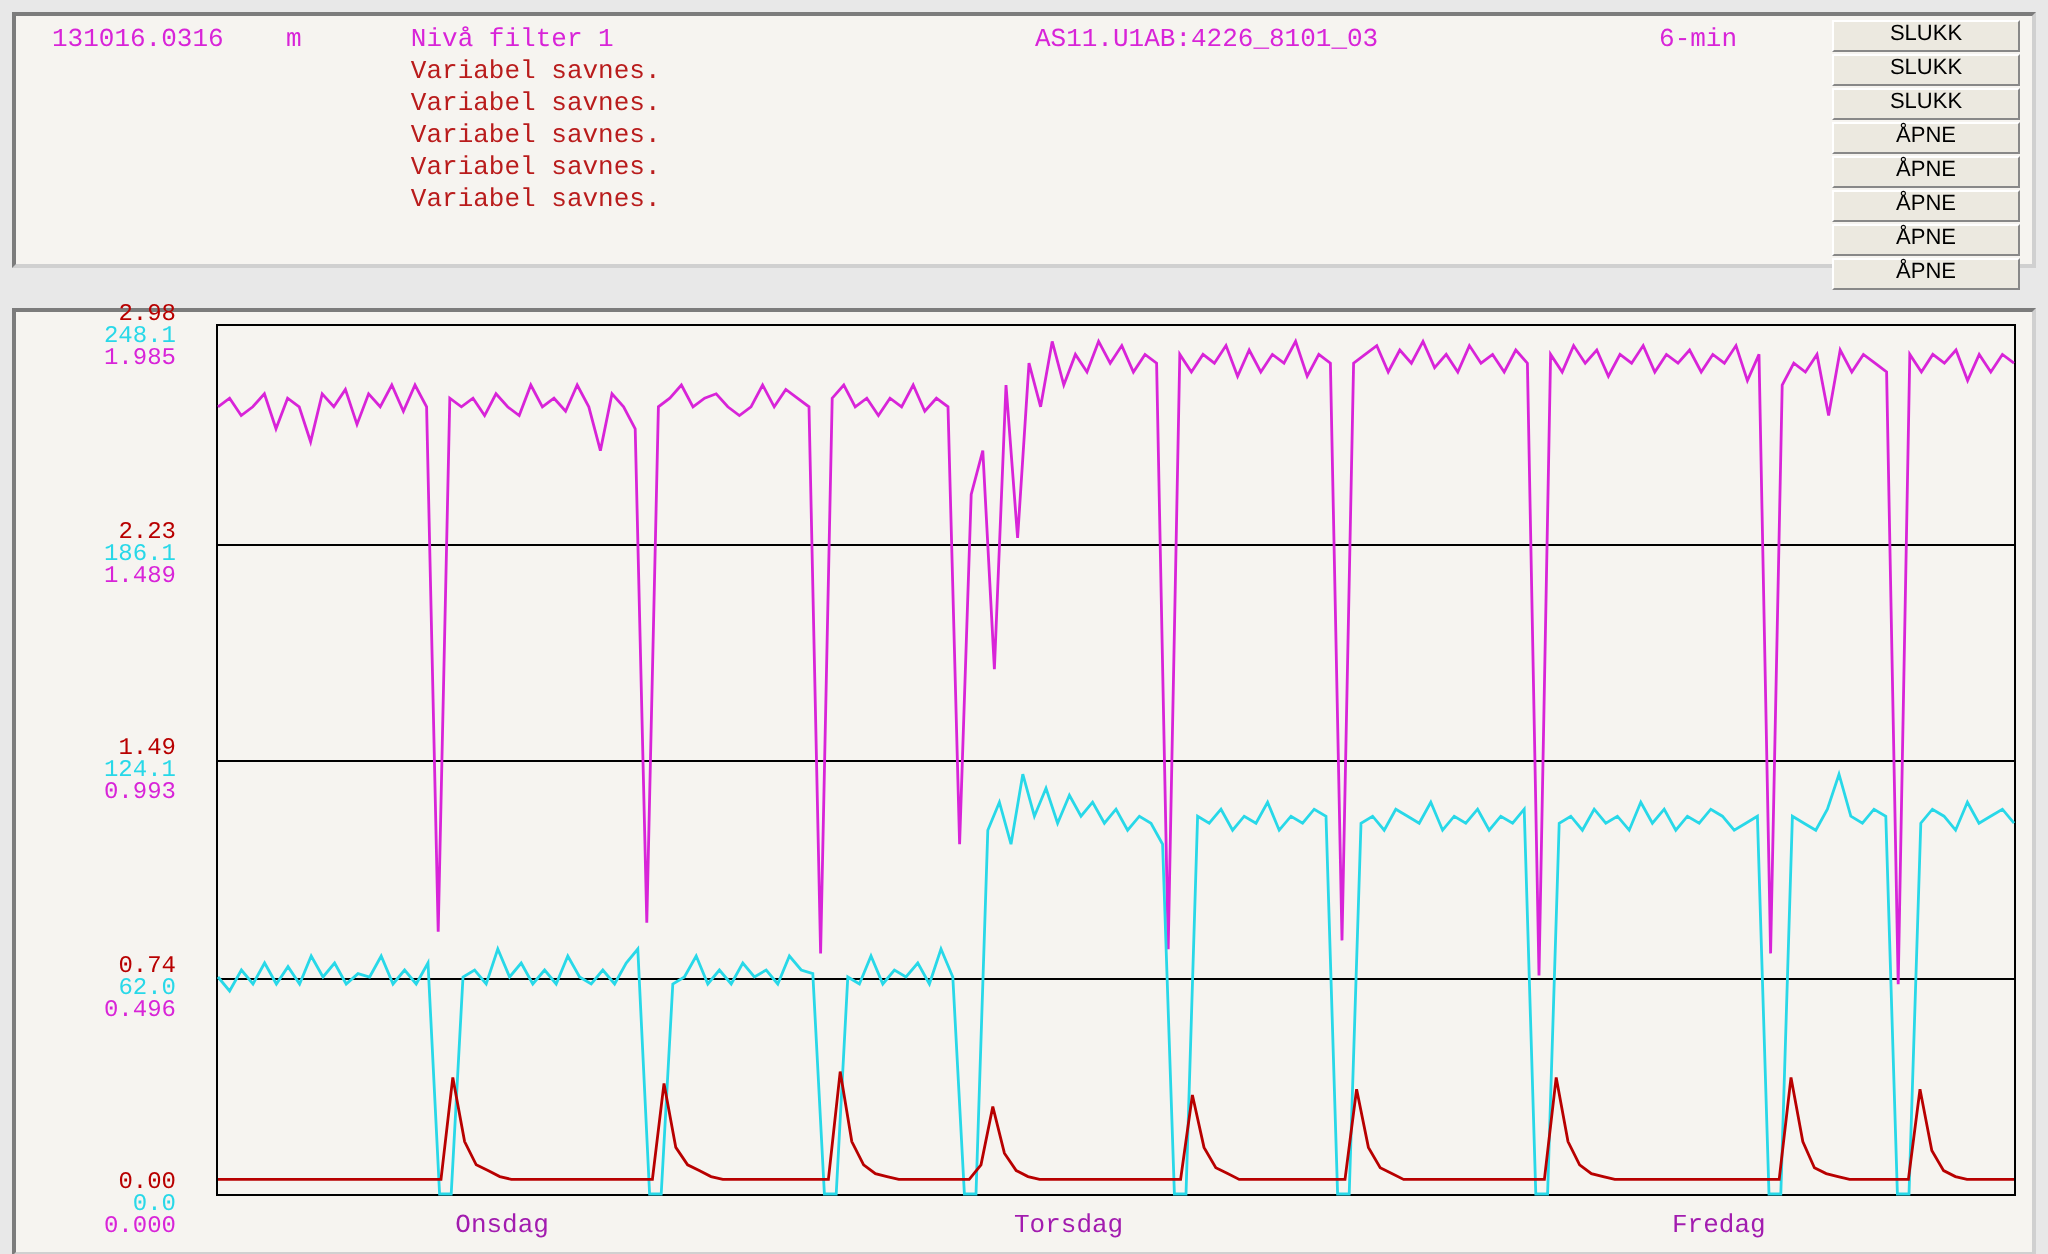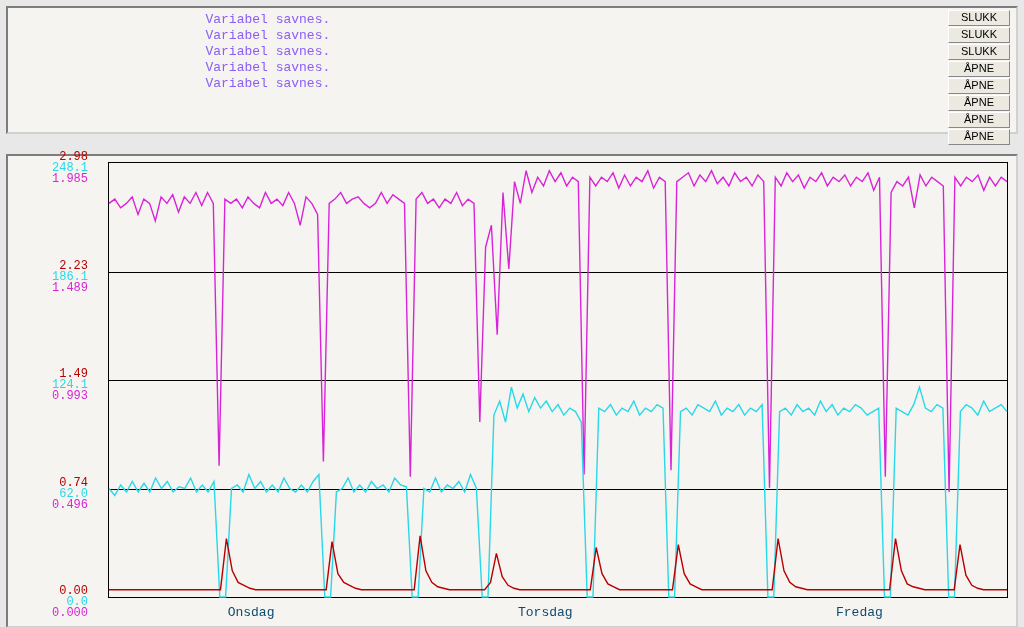--- a/index.html
+++ b/index.html
@@ -4,37 +4,38 @@
 <style>
   html,body{margin:0;padding:0;background:#e8e8e8;width:1024px;height:627px;overflow:hidden;font-family:"Courier New",monospace;font-size:13px;}
   .app{padding:6px;}
   
   .header{border:2px inset #d0d0d0;background:#f6f4f0;height:124px;position:relative;}
   .header-left{position:absolute;left:18px;top:4px;}
   .hline{white-space:pre;height:16px;}
   .c-red{color:#b80000}
   .c-cyan{color:#28d8e8}
   .c-mag{color:#d824d8}
-  .c-blk{color:#8b5cf6}
+  .c-blk{color:#b91c1c}
   .btncol{position:absolute;right:6px;top:2px;display:flex;flex-direction:column;gap:1px;}
-  .btn{min-width:56px;height:14px;font:11px/13px Arial,Helvetica,sans-serif;background:#ece9e0;border:1px solid #888;border-top-color:#fff;border-left-color:#fff;text-align:center;cursor:pointer;padding:0 2px;}
+  .btn{min-width:56px;height:14px;font:11px/13px Arial,Helvetica,sans-serif;background:#ece9e0;border:1px solid #888;border-top-color:#fff;border-left-color:#fff;text-align:center;cursor:pointer;padding:0 18px;}
   
   .chartpanel{border:2px inset #d0d0d0;background:#f6f4f0;margin-top:20px;height:470px;position:relative;}
   .chart-inner{position:absolute;left:100px;top:6px;right:8px;bottom:28px;border:1px solid #000;}
   .gridline{position:absolute;left:0;right:0;border-top:1px solid #000;}
   .ylab{position:absolute;right:928px;text-align:right;width:90px;font-size:12px}
-  .xlab{position:absolute;bottom:6px;font-size:13px;color:#0c4a6e}
+  .xlab{position:absolute;bottom:6px;font-size:13px;color:#a21caf}
   svg.traces{position:absolute;left:100px;top:6px;right:8px;bottom:28px;}
 </style>
 </head>
 <body>
 <div class="app">
 
 <div class="header">
   <div class="header-left" id="hdr-lines">
+        <div class="hline c-mag">131016.0316    m       Nivå filter 1                           AS11.U1AB:4226_8101_03                  6-min</div>
         <div class="hline c-blk">                       Variabel savnes.</div>
         <div class="hline c-blk">                       Variabel savnes.</div>
         <div class="hline c-blk">                       Variabel savnes.</div>
         <div class="hline c-blk">                       Variabel savnes.</div>
         <div class="hline c-blk">                       Variabel savnes.</div>
       </div>
   <div class="btncol" id="hdr-btns">
         <div class="btn">SLUKK</div>
         <div class="btn">SLUKK</div>
         <div class="btn">SLUKK</div>
@@ -70,18 +71,18 @@
         <div class="gridline" style="top: 217px;"></div>
         <div class="gridline" style="top: 325.5px;"></div>
       </div>
   <svg class="traces" id="traces" viewBox="0 0 900 436" width="900" height="436" style="width: 900px; height: 436px;">
         <path d="M1.0 41.4 L6.8 37.1 L12.6 45.8 L18.4 41.4 L24.2 34.9 L30.0 52.4 L35.8 37.1 L41.6 41.4 L47.3 58.9 L53.1 34.9 L58.9 41.4 L64.7 32.7 L70.5 50.2 L76.3 34.9 L82.1 41.4 L87.9 30.5 L93.7 43.6 L99.5 30.5 L105.3 41.4 L111.1 303.8 L116.9 37.1 L122.7 41.4 L128.5 37.1 L134.3 45.8 L140.0 34.9 L145.8 41.4 L151.6 45.8 L157.4 30.5 L163.2 41.4 L169.0 37.1 L174.8 43.6 L180.6 30.5 L186.4 41.4 L192.2 63.3 L198.0 34.9 L203.8 41.4 L209.6 52.4 L215.4 299.4 L221.2 41.4 L226.9 37.1 L232.7 30.5 L238.5 41.4 L244.3 37.1 L250.1 34.9 L255.9 41.4 L261.7 45.8 L267.5 41.4 L273.3 30.5 L279.1 41.4 L284.9 32.7 L290.7 37.1 L296.5 41.4 L302.3 314.7 L308.1 37.1 L313.9 30.5 L319.6 41.4 L325.4 37.1 L331.2 45.8 L337.0 37.1 L342.8 41.4 L348.6 30.5 L354.4 43.6 L360.2 37.1 L366.0 41.4 L371.8 260.1 L377.6 85.2 L383.4 63.3 L389.2 172.6 L395.0 30.5 L400.8 107.0 L406.5 19.6 L412.3 41.4 L418.1 8.7 L423.9 30.5 L429.7 15.2 L435.5 24.0 L441.3 8.7 L447.1 19.6 L452.9 10.8 L458.7 24.0 L464.5 15.2 L470.3 19.6 L476.1 312.6 L481.9 15.2 L487.7 24.0 L493.5 15.2 L499.2 19.6 L505.0 10.8 L510.8 26.1 L516.6 13.0 L522.4 24.0 L528.2 15.2 L534.0 19.6 L539.8 8.7 L545.6 26.1 L551.4 15.2 L557.2 19.6 L563.0 308.2 L568.8 19.6 L574.6 15.2 L580.4 10.8 L586.1 24.0 L591.9 13.0 L597.7 19.6 L603.5 8.7 L609.3 21.8 L615.1 15.2 L620.9 24.0 L626.7 10.8 L632.5 19.6 L638.3 15.2 L644.1 24.0 L649.9 13.0 L655.7 19.6 L661.5 325.7 L667.3 15.2 L673.1 24.0 L678.8 10.8 L684.6 19.6 L690.4 13.0 L696.2 26.1 L702.0 15.2 L707.8 19.6 L713.6 10.8 L719.4 24.0 L725.2 15.2 L731.0 19.6 L736.8 13.0 L742.6 24.0 L748.4 15.2 L754.2 19.6 L760.0 10.8 L765.7 28.3 L771.5 15.2 L777.3 314.7 L783.1 30.5 L788.9 19.6 L794.7 24.0 L800.5 15.2 L806.3 45.8 L812.1 13.0 L817.9 24.0 L823.7 15.2 L829.5 19.6 L835.3 24.0 L841.1 330.1 L846.9 15.2 L852.7 24.0 L858.4 15.2 L864.2 19.6 L870.0 13.0 L875.8 28.3 L881.6 15.2 L887.4 24.0 L893.2 15.2 L899.0 19.6 " fill="none" stroke="#d824d8" stroke-width="1.4"></path>
         <path d="M1.0 326.5 L6.8 333.5 L12.7 323.0 L18.5 330.0 L24.3 319.5 L30.2 330.0 L36.0 321.3 L41.8 330.0 L47.6 316.0 L53.5 326.5 L59.3 319.5 L65.1 330.0 L71.0 324.8 L76.8 326.5 L82.6 316.0 L88.5 330.0 L94.3 323.0 L100.1 330.0 L106.0 319.5 L111.8 435.0 L117.6 435.0 L123.5 326.5 L129.3 323.0 L135.1 330.0 L140.9 312.5 L146.8 326.5 L152.6 319.5 L158.4 330.0 L164.3 323.0 L170.1 330.0 L175.9 316.0 L181.8 326.5 L187.6 330.0 L193.4 323.0 L199.3 330.0 L205.1 319.5 L210.9 312.5 L216.8 435.0 L222.6 435.0 L228.4 330.0 L234.2 326.5 L240.1 316.0 L245.9 330.0 L251.7 323.0 L257.6 330.0 L263.4 319.5 L269.2 326.5 L275.1 323.0 L280.9 330.0 L286.7 316.0 L292.6 323.0 L298.4 324.8 L304.2 435.0 L310.1 435.0 L315.9 326.5 L321.7 330.0 L327.5 316.0 L333.4 330.0 L339.2 323.0 L345.0 326.5 L350.9 319.5 L356.7 330.0 L362.5 312.5 L368.4 326.5 L374.2 435.0 L380.0 435.0 L385.9 253.1 L391.7 239.1 L397.5 260.1 L403.4 225.1 L409.2 246.1 L415.0 232.1 L420.8 249.6 L426.7 235.6 L432.5 246.1 L438.3 239.1 L444.2 249.6 L450.0 242.6 L455.8 253.1 L461.7 246.1 L467.5 249.6 L473.3 260.1 L479.2 435.0 L485.0 435.0 L490.8 246.1 L496.6 249.6 L502.5 242.6 L508.3 253.1 L514.1 246.1 L520.0 249.6 L525.8 239.1 L531.6 253.1 L537.5 246.1 L543.3 249.6 L549.1 242.6 L555.0 246.1 L560.8 435.0 L566.6 435.0 L572.5 249.6 L578.3 246.1 L584.1 253.1 L589.9 242.6 L595.8 246.1 L601.6 249.6 L607.4 239.1 L613.3 253.1 L619.1 246.1 L624.9 249.6 L630.8 242.6 L636.6 253.1 L642.4 246.1 L648.3 249.6 L654.1 242.6 L659.9 435.0 L665.8 435.0 L671.6 249.6 L677.4 246.1 L683.2 253.1 L689.1 242.6 L694.9 249.6 L700.7 246.1 L706.6 253.1 L712.4 239.1 L718.2 249.6 L724.1 242.6 L729.9 253.1 L735.7 246.1 L741.6 249.6 L747.4 242.6 L753.2 246.1 L759.1 253.1 L764.9 249.6 L770.7 246.1 L776.5 435.0 L782.4 435.0 L788.2 246.1 L794.0 249.6 L799.9 253.1 L805.7 242.6 L811.5 225.1 L817.4 246.1 L823.2 249.6 L829.0 242.6 L834.9 246.1 L840.7 435.0 L846.5 435.0 L852.4 249.6 L858.2 242.6 L864.0 246.1 L869.8 253.1 L875.7 239.1 L881.5 249.6 L887.3 246.1 L893.2 242.6 L899.0 249.6 " fill="none" stroke="#28d8e8" stroke-width="1.4"></path>
         <path d="M1.0 427.7 L6.9 427.7 L12.7 427.7 L18.6 427.7 L24.5 427.7 L30.3 427.7 L36.2 427.7 L42.1 427.7 L48.0 427.7 L53.8 427.7 L59.7 427.7 L65.6 427.7 L71.4 427.7 L77.3 427.7 L83.2 427.7 L89.0 427.7 L94.9 427.7 L100.8 427.7 L106.6 427.7 L112.5 427.7 L118.4 376.7 L124.3 408.8 L130.1 420.4 L136.0 423.3 L141.9 426.3 L147.7 427.7 L153.6 427.7 L159.5 427.7 L165.3 427.7 L171.2 427.7 L177.1 427.7 L182.9 427.7 L188.8 427.7 L194.7 427.7 L200.6 427.7 L206.4 427.7 L212.3 427.7 L218.2 427.7 L224.0 379.7 L229.9 411.7 L235.8 420.4 L241.6 423.3 L247.5 426.3 L253.4 427.7 L259.2 427.7 L265.1 427.7 L271.0 427.7 L276.9 427.7 L282.7 427.7 L288.6 427.7 L294.5 427.7 L300.3 427.7 L306.2 427.7 L312.1 373.8 L317.9 408.8 L323.8 420.4 L329.7 424.8 L335.5 426.3 L341.4 427.7 L347.3 427.7 L353.2 427.7 L359.0 427.7 L364.9 427.7 L370.8 427.7 L376.6 427.7 L382.5 420.4 L388.4 391.3 L394.2 414.6 L400.1 423.3 L406.0 426.3 L411.8 427.7 L417.7 427.7 L423.6 427.7 L429.5 427.7 L435.3 427.7 L441.2 427.7 L447.1 427.7 L452.9 427.7 L458.8 427.7 L464.7 427.7 L470.5 427.7 L476.4 427.7 L482.3 427.7 L488.2 385.5 L494.0 411.7 L499.9 421.9 L505.8 424.8 L511.6 427.7 L517.5 427.7 L523.4 427.7 L529.2 427.7 L535.1 427.7 L541.0 427.7 L546.8 427.7 L552.7 427.7 L558.6 427.7 L564.5 427.7 L570.3 382.6 L576.2 411.7 L582.1 421.9 L587.9 424.8 L593.8 427.7 L599.7 427.7 L605.5 427.7 L611.4 427.7 L617.3 427.7 L623.1 427.7 L629.0 427.7 L634.9 427.7 L640.8 427.7 L646.6 427.7 L652.5 427.7 L658.4 427.7 L664.2 427.7 L670.1 376.7 L676.0 408.8 L681.8 420.4 L687.7 424.8 L693.6 426.3 L699.4 427.7 L705.3 427.7 L711.2 427.7 L717.1 427.7 L722.9 427.7 L728.8 427.7 L734.7 427.7 L740.5 427.7 L746.4 427.7 L752.3 427.7 L758.1 427.7 L764.0 427.7 L769.9 427.7 L775.7 427.7 L781.6 427.7 L787.5 376.7 L793.4 408.8 L799.2 421.9 L805.1 424.8 L811.0 426.3 L816.8 427.7 L822.7 427.7 L828.6 427.7 L834.4 427.7 L840.3 427.7 L846.2 427.7 L852.0 382.6 L857.9 413.2 L863.8 423.3 L869.7 426.3 L875.5 427.7 L881.4 427.7 L887.3 427.7 L893.1 427.7 L899.0 427.7 " fill="none" stroke="#b80000" stroke-width="1.4"></path>
       </svg>
   <div id="xlabs">
         <div class="xlab" style="left: 219.667px;">Onsdag</div>
-        <div class="xlab" style="left: 510px;">Torsdag</div>
+        <div class="xlab" style="left: 499px;">Torsdag</div>
         <div class="xlab" style="left: 828px;">Fredag</div>
       </div>
 </div>
 
 </div>
 
 </body></html>

